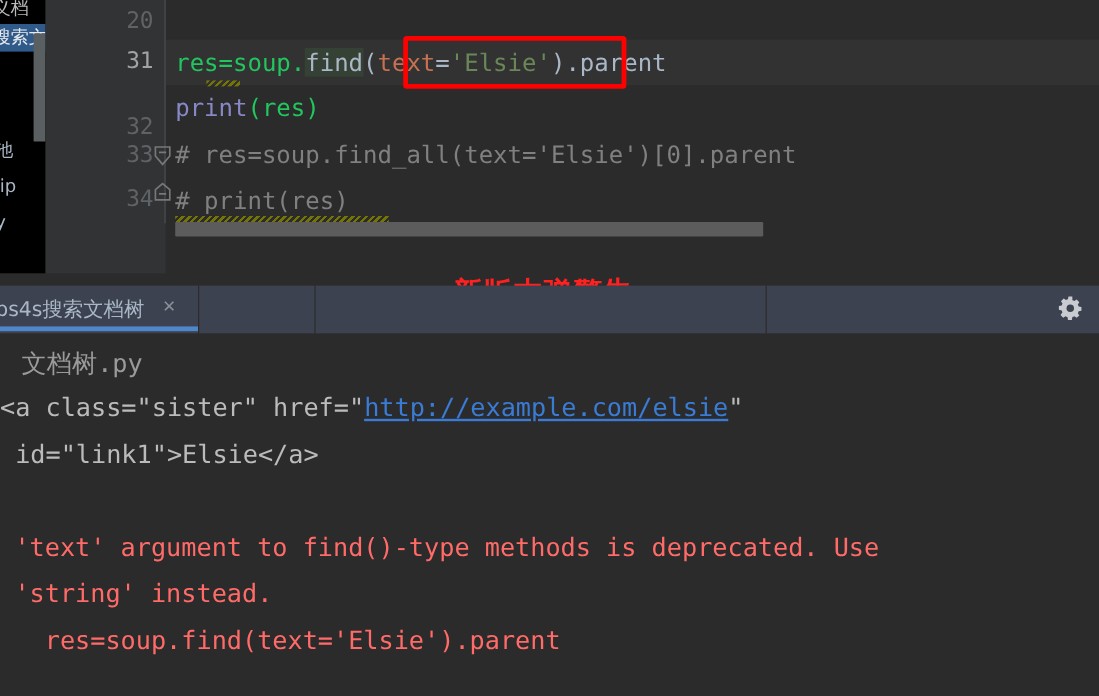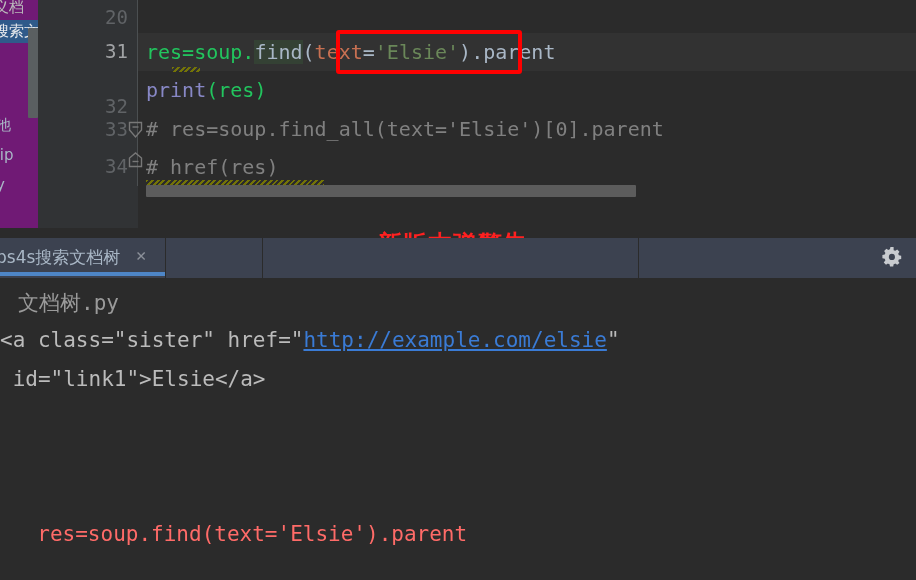--- a/index.html
+++ b/index.html
@@ -8,21 +8,21 @@
     background:#2b2b2b;
     font-family:"DejaVu Sans Mono","Liberation Mono",monospace;
     -webkit-font-smoothing:antialiased;
   }
   .app{position:relative;width:916px;height:580px;}
 
   
   .editor-region{position:absolute;left:0;top:0;width:916px;height:228px;background:#2b2b2b;overflow:hidden;}
 
   
-  .tool-sidebar{position:absolute;left:0;top:0;width:38px;height:228px;background:#701a75;overflow:hidden;}
+  .tool-sidebar{position:absolute;left:0;top:0;width:38px;height:228px;background:#000000;overflow:hidden;}
   .tool-sidebar .tw{
     position:absolute;color:#a9b7c6;font-family:"DejaVu Sans","Liberation Sans",sans-serif;
     font-size:15px;white-space:nowrap;
   }
   .tw.t1{left:-6px;top:-2px;color:#bbbbbb;}
   .tw.t2{left:-10px;top:20px;color:#e8eaed;background:#2f5a8a;padding:2px 4px;}
   .tw.t3{left:-4px;top:116px;color:#a9b7c6;}
   .tw.t4{left:-8px;top:146px;color:#a9b7c6;}
   .tw.t5{left:-4px;top:176px;color:#a9b7c6;}
   .side-scroll{position:absolute;left:28px;top:28px;width:10px;height:90px;background:#5a5f61;border-radius:1px;}
@@ -124,21 +124,21 @@
     </div>
 
     <div class="code-line" style="top:0px;"></div>
 
     <div class="code-line" style="top:33px;"><span class="t-def">res=soup.</span><span class="t-fn">find</span><span class="t-op">(</span><span class="t-kwarg">text</span><span class="t-op">=</span><span class="t-str">'Elsie'</span><span class="t-op">).parent</span></div>
 
     <div class="code-line" style="top:71px;text-align:center;"><span class="t-print">print</span><span class="t-def">(res)</span></div>
 
     <div class="code-line" style="top:110px;"><span class="t-comment"># res=soup.find_all(text='Elsie')[0].parent</span></div>
 
-    <div class="code-line" style="top:148px;"><span class="t-comment"># href(res)</span></div>
+    <div class="code-line" style="top:148px;"><span class="t-comment"># print(res)</span></div>
 
     <div class="squig" style="left:172px;top:67px;width:28px;"></div>
     <div class="squig" style="left:146px;top:180px;width:178px;"></div>
 
     <div class="redbox" style="left:336px;top:30px;width:186px;height:44px;"></div>
 
     <div class="h-scroll-track"></div>
     <div class="h-scroll-thumb"></div>
   </div>
 
@@ -162,18 +162,20 @@
   </div>
 
   <div class="console">
     <div class="cline" style="left:18px;top:11px;"><span class="c-dim">文档树.py</span></div>
 
     <div class="cline" style="left:0px;top:50px;"><span class="c-out">&lt;a class="sister" href="</span><span class="c-link">http://example.com/elsie</span><span class="c-out">"</span></div>
 
     <div class="cline" style="left:0px;top:89px;"><span class="c-out"> id="link1"&gt;Elsie&lt;/a&gt;</span></div>
 
 
+    <div class="cline" style="left:12px;top:166px;"><span class="c-err">'text' argument to find()-type methods is deprecated. Use</span></div>
 
+    <div class="cline" style="left:12px;top:205px;"><span class="c-err">'string' instead.</span></div>
 
     <div class="cline" style="left:12px;top:244px;"><span class="c-err">  res=soup.find(text='Elsie').parent</span></div>
   </div>
 
 </div>
 
 </body></html>

